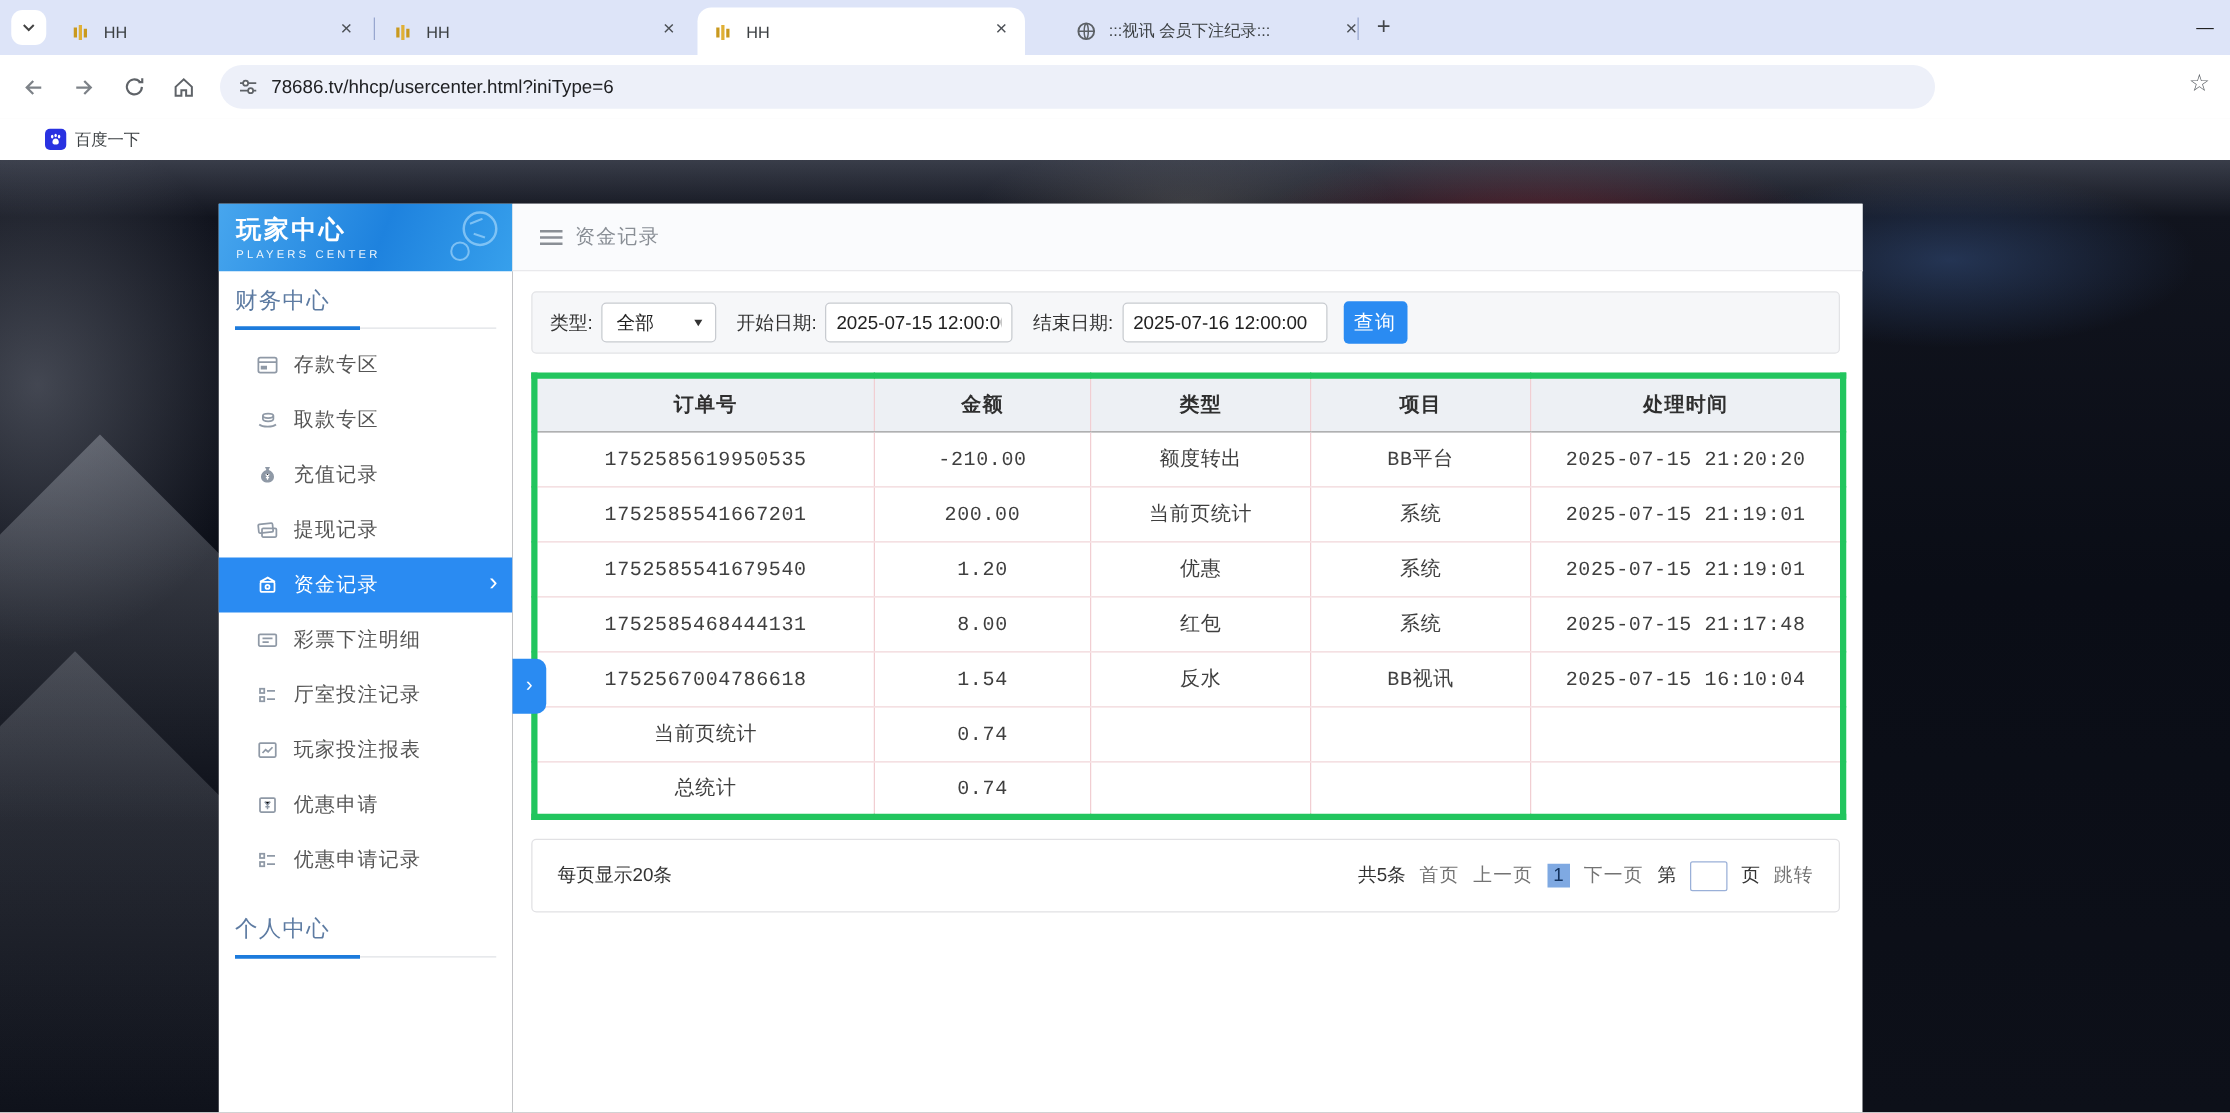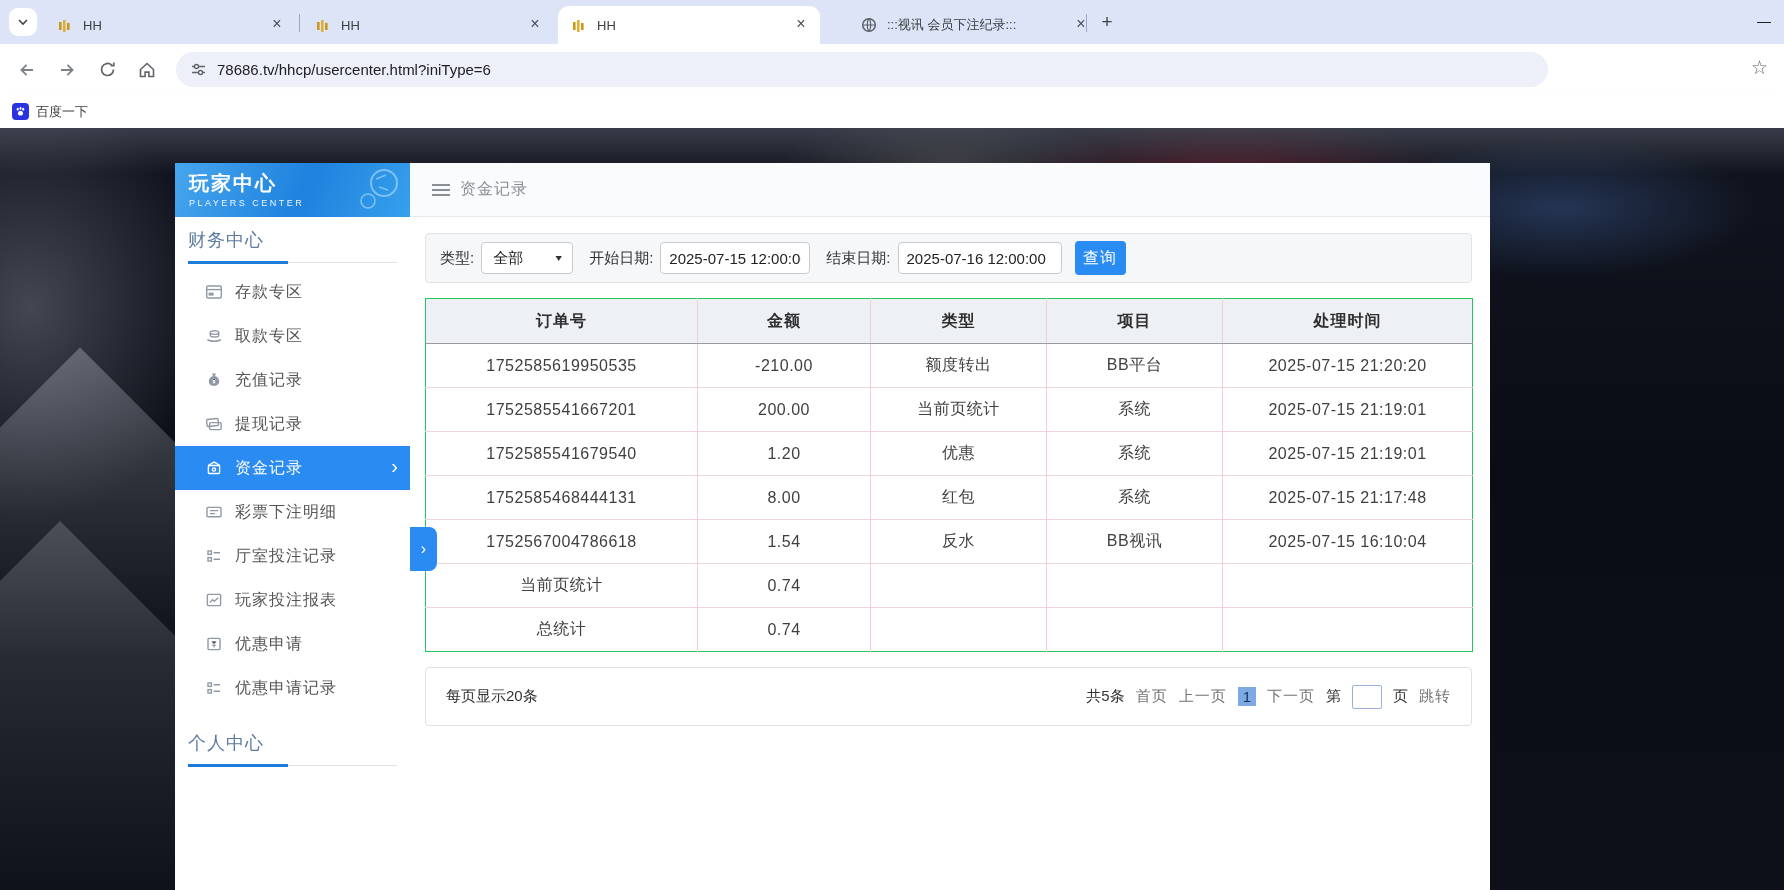--- a/index.html
+++ b/index.html
@@ -18,21 +18,21 @@
   .tab-sep { position:absolute; top:14px; width:1px; height:18px; background:#98a6cf; }
   .newtab-btn { position:absolute; top:10px; width:26px; height:26px; font-size:19px; color:#42454a; text-align:center; line-height:24px; border-radius:50%; }
   .win-min { position:absolute; right:8px; top:10px; width:24px; height:24px; color:#222; font-size:14px; text-align:center; line-height:22px; }
 
   .toolbar { position:absolute; left:0; top:44px; width:1784px; height:51px; background:#fff; display:flex; align-items:center; }
   .nav-ico { width:26px; height:26px; display:flex; align-items:center; justify-content:center; color:#5f6368; margin-left:14px; }
   .url-pill { position:absolute; left:176px; top:8px; width:1372px; height:35px; background:#edf0f9; border-radius:18px; display:flex; align-items:center; padding:0 14px; }
   .url-text { font-size:15px; color:#202124; margin-left:10px; }
   .star-ico { position:absolute; right:16px; top:12px; font-size:19px; color:#5f6368; }
 
-  .bookmarks { position:absolute; left:0; top:95px; width:1784px; height:33px; background:#fff; box-shadow:0 1px 2px rgba(0,0,0,.12); display:flex; align-items:center; }
+  .bookmarks { position:absolute; left:0; top:95px; width:1784px; height:33px; background:#fff; box-shadow:0 1px 2px rgba(0,0,0,.12); display:flex; align-items:center;padding-left:24px; }
   .bm-item { display:flex; align-items:center; margin-left:12px; font-size:13px; color:#3c4043; }
   .bm-fav { width:17px; height:17px; border-radius:4px; background:#2932e1; margin-right:7px; display:flex; align-items:center; justify-content:center; }
 
   
   .desktop { position:absolute; left:0; top:128px; width:1784px; height:762px; overflow:hidden;
     background:
       linear-gradient(180deg, rgba(120,126,142,.38) 0px, rgba(120,126,142,0) 46px),
       radial-gradient(ellipse 320px 90px at 1230px 50px, rgba(128,28,40,.55), transparent 70%),
       radial-gradient(ellipse 280px 100px at 1560px 80px, rgba(56,86,138,.5), transparent 70%),
       radial-gradient(ellipse 240px 70px at 950px 35px, rgba(150,142,130,.28), transparent 70%),
@@ -71,21 +71,21 @@
   .content { padding:16px 18px 0 15px; }
 
   .filterbar { height:50px; background:#f6f7f9; border:1px solid #e2e3e6; border-radius:4px; display:flex; align-items:center; padding:0 14px; }
   .f-label { font-size:15px; color:#333; margin-right:7px; white-space:nowrap; }
   .f-select { width:92px; height:32px; background:#fff; border:1px solid #c8cbd0; border-radius:4px; display:flex; align-items:center; justify-content:space-between; padding:0 8px 0 11px; font-size:15px; color:#222; margin-right:16px; }
   .f-select .car { font-size:11px; color:#333; transform:scaleY(.8); }
   .f-input { width:150px; height:32px; background:#fff; border:1px solid #c8cbd0; border-radius:4px; font-size:15px; color:#222; padding:0 8px; margin-right:16px; font-family:"Liberation Sans","DejaVu Sans",sans-serif; }
   .f-input.end { width:164px; margin-right:13px; }
   .search-btn { width:51px; height:34px; background:#2a8bf2; color:#fff; border:none; border-radius:4px; font-size:16px; letter-spacing:1px; cursor:pointer; font-family:inherit; }
 
-  table.fund { width:1047px; border-collapse:collapse; table-layout:fixed; margin-top:15px; border:1px solid #22c55e; }
+  table.fund { width:1047px; border-collapse:collapse; table-layout:fixed; margin-top:15px; border:5px solid #22c55e;font-family:Liberation Mono, monospace; }
   table.fund th { background:#edf0f4; height:45px; font-size:16px; color:#2f2f2f; font-weight:bold; border-left:1px solid #f1ced2; border-bottom:1px solid #9b9b9b; letter-spacing:1px; }
   table.fund th:first-child { border-left:none; }
   table.fund td { height:44px; text-align:center; font-size:16px; color:#3f3f3f; border-left:1px solid #f1ced2; border-bottom:1px solid #f1d6d9; background:#fff; letter-spacing:.5px; }
   table.fund td:first-child { border-left:none; }
   table.fund tr:last-child td { border-bottom:none; }
   table.fund col.c1{width:272px} table.fund col.c2{width:173px} table.fund col.c3{width:176px} table.fund col.c4{width:176px} table.fund col.c5{width:250px}
 
   .pager { margin-top:15px; width:1047px; height:59px; border:1px solid #e1e1e4; border-radius:4px; display:flex; align-items:center; justify-content:space-between; padding:0 20px; font-size:15px; color:#333; }
   .pager-right { display:flex; align-items:center; gap:11px; }
   .plink { color:#737373; cursor:pointer; letter-spacing:1px;text-align:right; }

